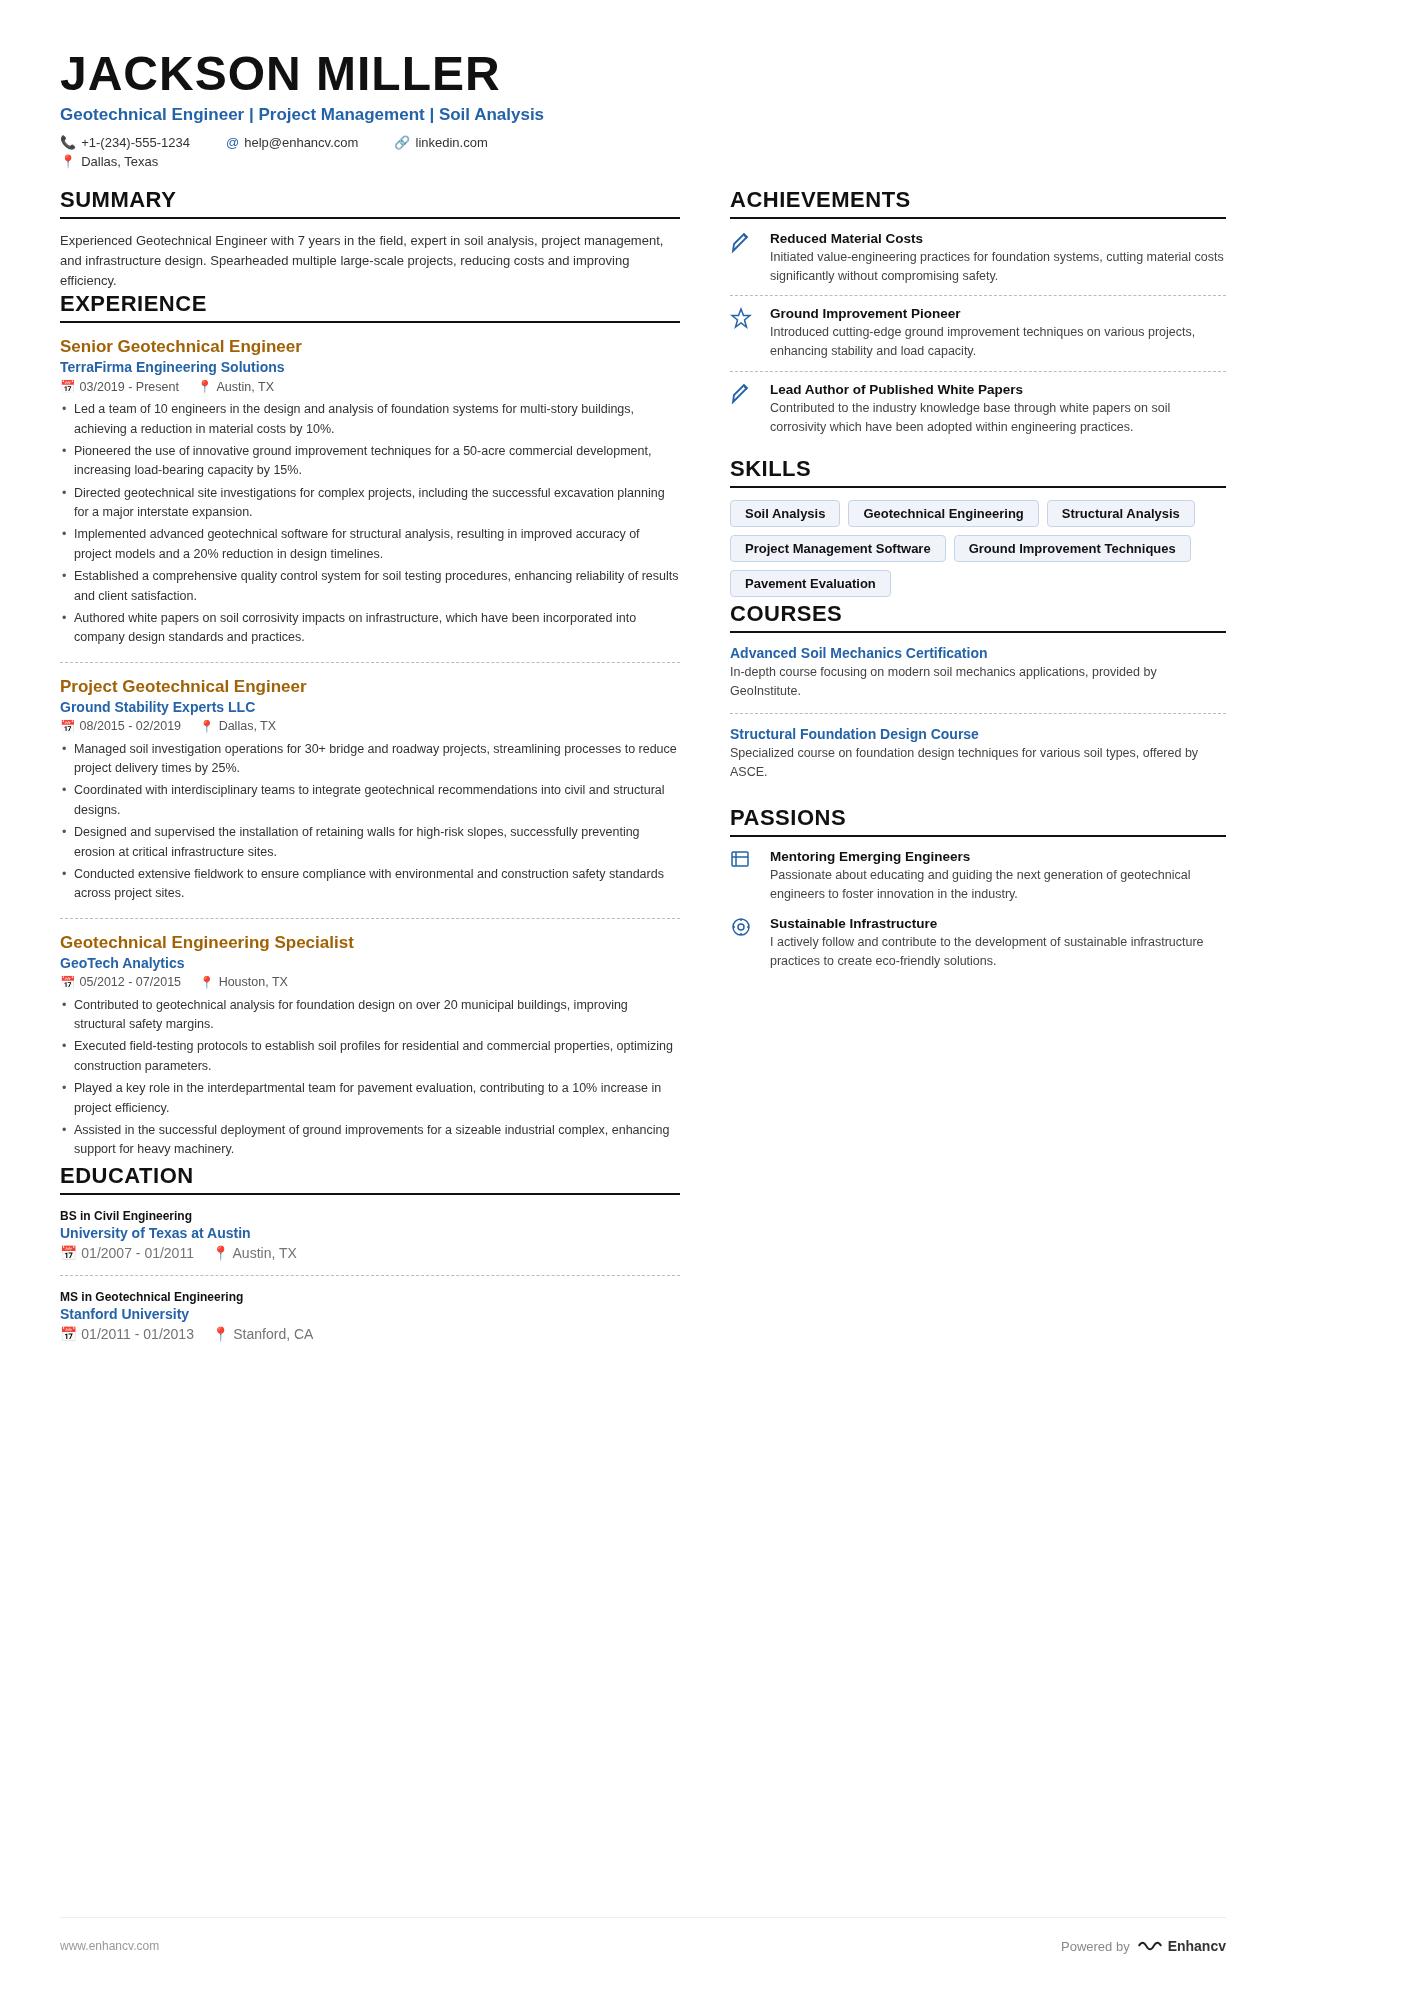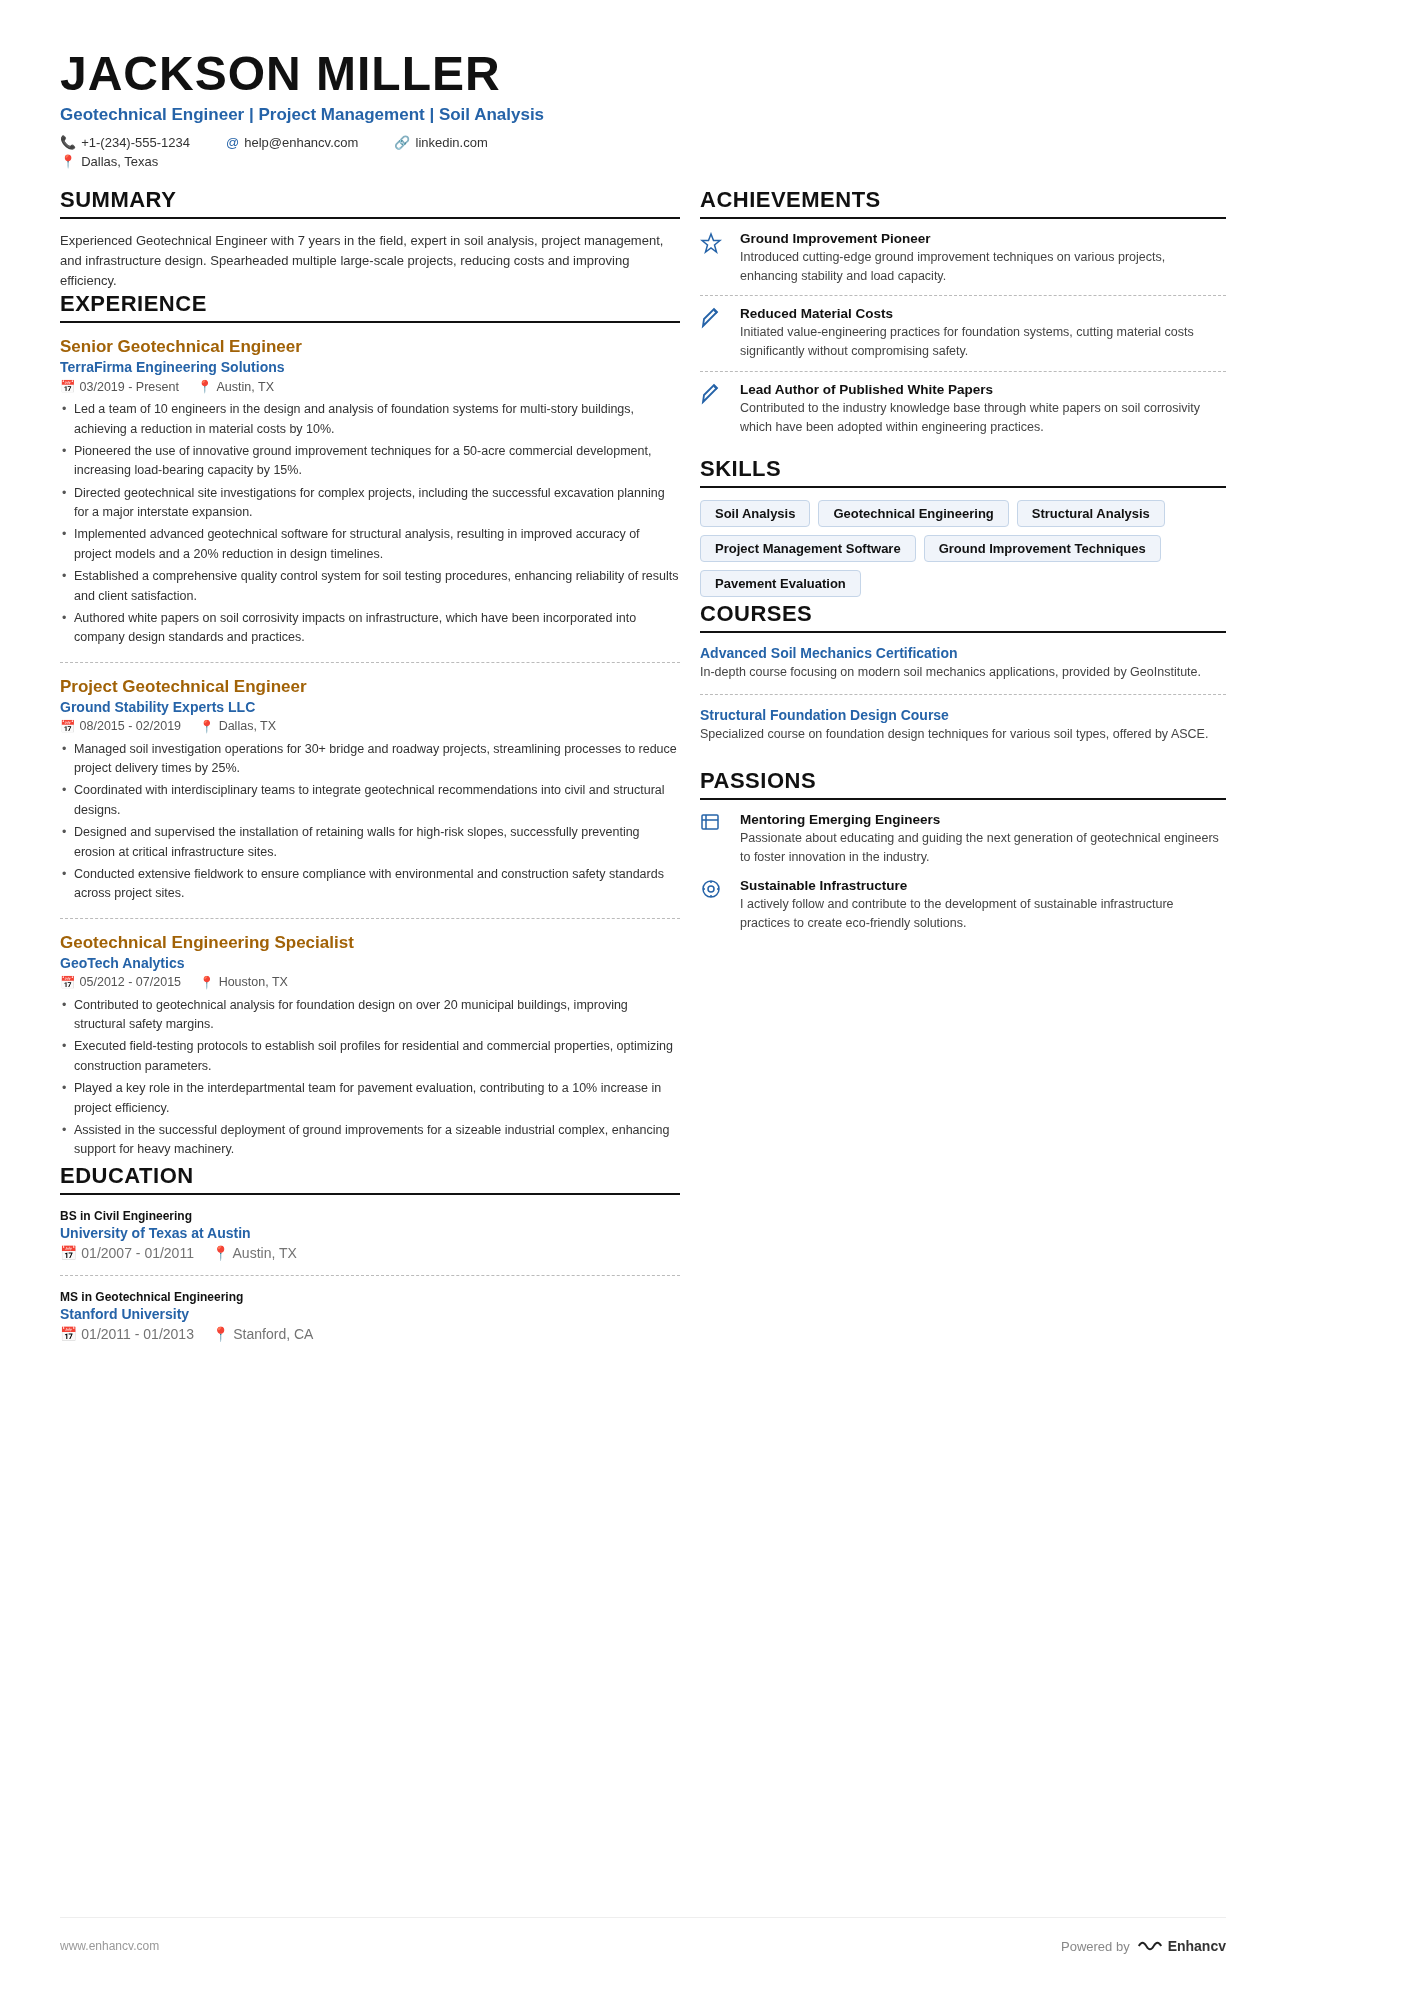--- a/index.html
+++ b/index.html
@@ -50,21 +50,21 @@
     .location-row {
       display: flex;
       align-items: center;
       gap: 5px;
       font-size: 13px;
       margin-top: 2px;
       color: #333;
     }
     .main-layout {
       display: flex;
-      gap: 20px;
+      gap: 50px;
       margin-top: 18px;
       flex: 1;
     }
     .left-col {
       flex: 0 0 620px;
       max-width: 620px;
     }
     .right-col {
       flex: 1;
     }
@@ -410,39 +410,39 @@
     </div>
 
     <div class="right-col">
 
       <div>
         <div class="section-title">ACHIEVEMENTS</div>
 
         <div class="achievement-item">
           <div class="achievement-icon">
             <svg width="22" height="22" viewBox="0 0 22 22" fill="none">
+                <path d="M3 19l4-4 10-10-3-3L4 12 3 19z" stroke="#2563a8" stroke-width="1.8" fill="none"></path>
+                <path d="M14 3l3 3" stroke="#2563a8" stroke-width="1.8"></path>
+              </svg>
+          </div>
+          <div class="achievement-content">
+            <div class="achievement-title">Reduced Material Costs</div>
+            <div class="achievement-desc">Initiated value-engineering practices for foundation systems, cutting material costs significantly without compromising safety.</div>
+          </div>
+        </div>
+
+        <div class="achievement-item">
+          <div class="achievement-icon">
+            <svg width="22" height="22" viewBox="0 0 22 22" fill="none">
                 <polygon points="11,2 13.5,8.5 20,8.5 14.5,13 16.5,20 11,16 5.5,20 7.5,13 2,8.5 8.5,8.5" stroke="#2563a8" stroke-width="1.5" fill="none"></polygon>
               </svg>
           </div>
           <div class="achievement-content">
             <div class="achievement-title">Ground Improvement Pioneer</div>
             <div class="achievement-desc">Introduced cutting-edge ground improvement techniques on various projects, enhancing stability and load capacity.</div>
-          </div>
-        </div>
-
-        <div class="achievement-item">
-          <div class="achievement-icon">
-            <svg width="22" height="22" viewBox="0 0 22 22" fill="none">
-                <path d="M3 19l4-4 10-10-3-3L4 12 3 19z" stroke="#2563a8" stroke-width="1.8" fill="none"></path>
-                <path d="M14 3l3 3" stroke="#2563a8" stroke-width="1.8"></path>
-              </svg>
-          </div>
-          <div class="achievement-content">
-            <div class="achievement-title">Reduced Material Costs</div>
-            <div class="achievement-desc">Initiated value-engineering practices for foundation systems, cutting material costs significantly without compromising safety.</div>
           </div>
         </div>
 
         <div class="achievement-item">
           <div class="achievement-icon">
             <svg width="22" height="22" viewBox="0 0 22 22" fill="none">
                 <path d="M3 19l4-4 10-10-3-3L4 12 3 19z" stroke="#2563a8" stroke-width="1.8" fill="none"></path>
                 <path d="M14 3l3 3" stroke="#2563a8" stroke-width="1.8"></path>
               </svg>
           </div>

